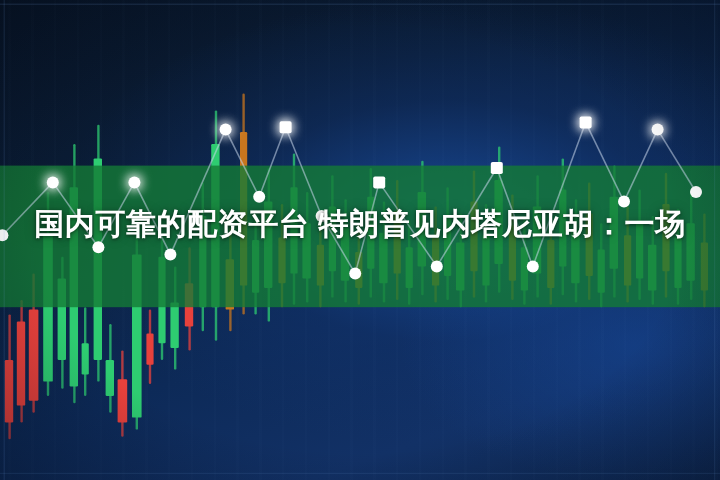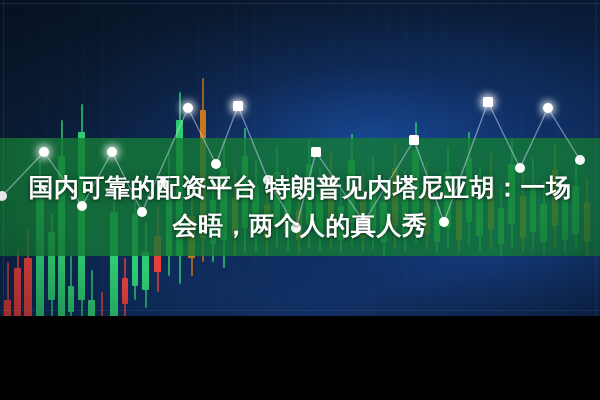--- a/index.html
+++ b/index.html
@@ -3,21 +3,21 @@
 <meta charset="utf-8">
 <style>
   html, body {
     margin: 0;
     padding: 0;
     background: #000;
   }
   #stage {
     position: relative;
     width: 600px;
-    height: 316px;
+    height: 400px;
     overflow: hidden;
     font-family: "Liberation Sans", "DejaVu Sans", sans-serif;
     background: #0a1a30;
   }
 
   
   .bg-base {
     position: absolute;
     inset: 0;
     background: linear-gradient(160deg, #081527 0%, #0a1c35 28%, #0d2a58 60%, #123166 80%, #0f2a56 100%);
@@ -408,16 +408,15 @@
   </svg>
 
   <div class="bg-vignette"></div>
   <div class="bg-topline"></div>
   <div class="bg-leftline"></div>
   <div class="bg-rightline"></div>
   <div class="bg-botline"></div>
 
   <div class="title-wrap" id="title-wrap" style="top: 168px;">
     <div class="title-line" style="font-size: 25px; color: rgb(255, 255, 255);">国内可靠的配资平台 特朗普见内塔尼亚胡：一场</div>
-    <div class="title-line" style="font-size: 25px; color: rgb(255, 255, 255);">会晤，两个人的真人秀</div>
   </div>
 
 </div>
 
 </body></html>

